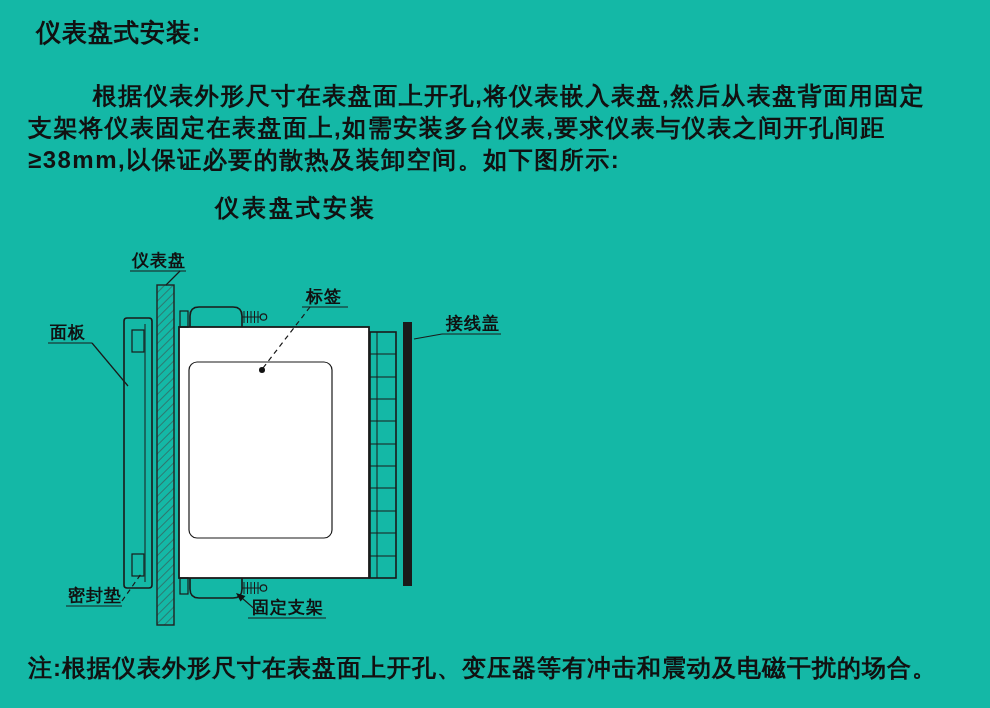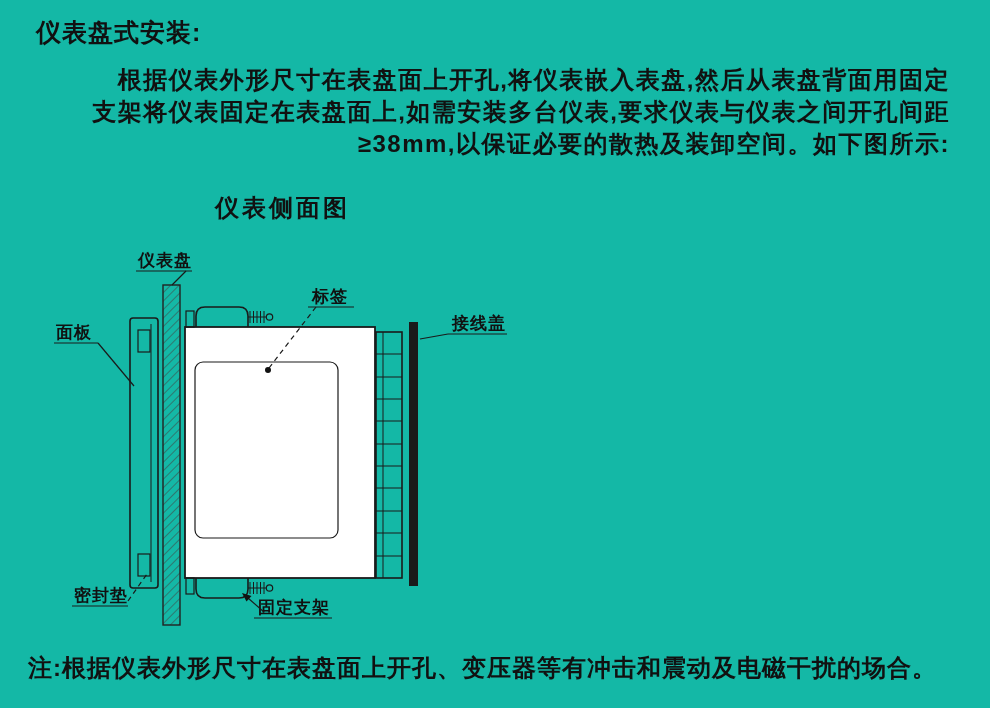--- a/index.html
+++ b/index.html
@@ -4,53 +4,53 @@
 <style>
   html,body{margin:0;padding:0;background:#ffffff;}
   .page{
     position:relative;width:990px;height:708px;background:#14b8a6;overflow:hidden;
     font-family:"Liberation Sans","DejaVu Sans",sans-serif;color:#111;
   }
   .doc-title{
     position:absolute;left:36px;top:16px;font-size:25px;font-weight:700;letter-spacing:1px;
   }
   .doc-para{
-    position:absolute;left:28px;top:40px;width:922px;
+    position:absolute;left:28px;top:56px;width:922px;
     font-size:24px;line-height:32px;font-weight:700;letter-spacing:1.5px;
-    text-indent:2.7em;text-align:right;
+    text-indent:2.7em;text-align:left;
   }
   .fig-title{
     position:absolute;left:215px;top:192px;font-size:24px;font-weight:700;letter-spacing:3px;
     font-family:"Liberation Serif","DejaVu Serif",serif;
   }
   .doc-note{
     position:absolute;left:28px;top:652px;font-size:24px;font-weight:700;letter-spacing:1px;white-space:nowrap;
   }
-  .diagram-wrap{position:absolute;left:20px;top:240px;width:530px;height:400px;}
+  .diagram-wrap{position:absolute;left:14px;top:240px;width:530px;height:400px;}
   svg .ln{fill:none;stroke:#1a1a1a;stroke-width:1.6;}
   svg .ln2{fill:#ffffff;stroke:#1a1a1a;stroke-width:1.8;}
   svg .thin{stroke:#1a1a1a;stroke-width:1;fill:none;}
   svg .thin-ln{fill:none;stroke:#1a1a1a;stroke-width:1.2;}
   svg .lead{stroke:#1a1a1a;stroke-width:1.2;fill:none;}
   svg .dash{stroke:#1a1a1a;stroke-width:1.2;stroke-dasharray:5 4;fill:none;}
   svg text{
     font-family:"Liberation Sans","DejaVu Sans",sans-serif;
     font-size:17px;font-weight:600;fill:#111;letter-spacing:1px;
   }
 </style>
 </head>
 <body>
 
 <div class="page">
 
   <div class="doc-title">仪表盘式安装:</div>
 
   <p class="doc-para">根据仪表外形尺寸在表盘面上开孔,将仪表嵌入表盘,然后从表盘背面用固定支架将仪表固定在表盘面上,如需安装多台仪表,要求仪表与仪表之间开孔间距≥38mm,以保证必要的散热及装卸空间。如下图所示:</p>
 
-  <div class="fig-title">仪表侧面图</div>
+  <div class="fig-title">仪表盘式安装</div>
 
   <div class="diagram-wrap">
     <svg width="530" height="400" viewBox="0 0 530 400">
       <defs>
         <pattern id="hatch" width="6" height="6" patternUnits="userSpaceOnUse" patternTransform="rotate(45)">
           <line x1="0" y1="0" x2="0" y2="6" stroke="#444" stroke-width="1.1"></line>
         </pattern>
       </defs>
 
       <rect x="143" y="45" width="17" height="340" fill="url(#hatch)" stroke="#222" stroke-width="1.4"></rect>

